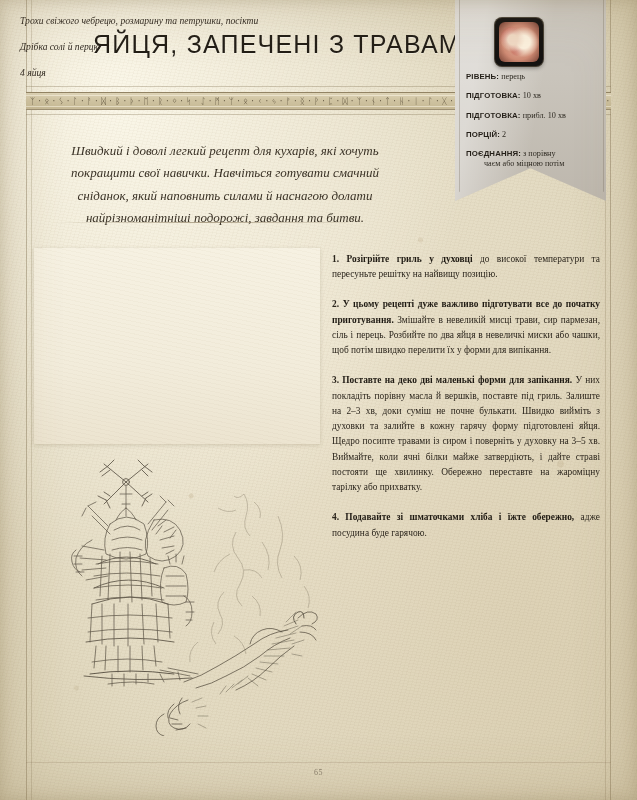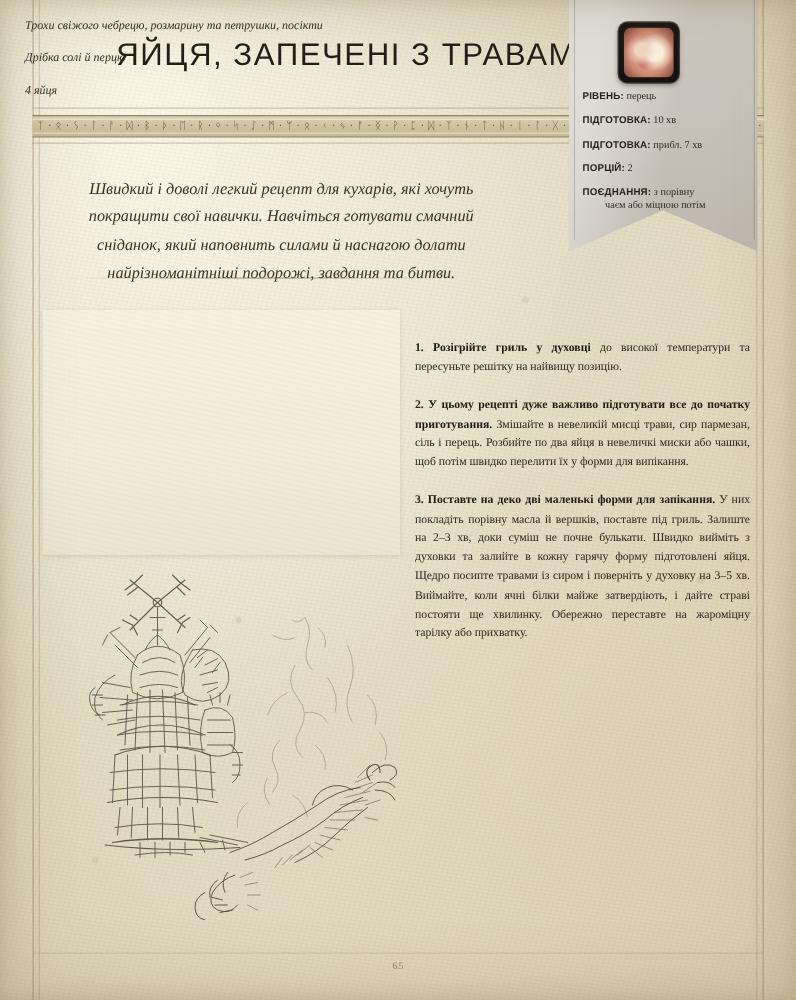--- a/index.html
+++ b/index.html
@@ -139,21 +139,21 @@
       repeating-linear-gradient(12deg, rgba(150,130,92,.035) 0 1px, rgba(0,0,0,0) 1px 4px);
     mix-blend-mode:multiply;
   }
   .ing-list{position:absolute;left:20px;top:14px;width:250px;}
   .ing{
     font-style:italic;font-size:9.6px;line-height:1.45;color:#2f2820;
     margin-bottom:12px;font-family:"Liberation Serif",serif;
   }
 
   
-  .steps{position:absolute;left:332px;top:252px;width:268px;margin-top:20px;}
+  .steps{position:absolute;left:332px;top:252px;width:268px;}
   .step{
     font-size:9.4px;line-height:1.62;color:#2b251c;margin-bottom:15px;
     text-align:justify;font-family:"Liberation Serif",serif;
   }
   .step b{font-weight:700;color:#1f1a13;}
   .step .num{font-weight:700;}
 
   
   .illus{position:absolute;left:48px;top:446px;width:290px;height:290px;
     opacity:.93;}
@@ -191,41 +191,42 @@
   <div class="band-edge-bot"></div>
 
   <div class="banner"></div>
   <div class="banner-inner-line"></div>
   <div class="banner-thumb">
     <div class="yolk"></div>
   </div>
   <div class="banner-rows" id="banner-rows">
       <div class="brow"><span class="k">РІВЕНЬ:</span><span class="v"> перець</span></div>
       <div class="brow"><span class="k">ПІДГОТОВКА:</span><span class="v"> 10 хв</span></div>
-      <div class="brow"><span class="k">ПІДГОТОВКА:</span><span class="v"> прибл. 7 хв</span></div>
+      <div class="brow"><span class="k">ПІДГОТОВКА:</span><span class="v"> прибл. 10 хв</span></div>
       <div class="brow"><span class="k">ПОРЦІЙ:</span><span class="v"> 2</span></div>
       <div class="brow"><span class="k">ПОЄДНАННЯ:</span><span class="v"> з порівну</span><span class="v2">чаєм або міцною потім</span></div>
     </div>
 
   <div class="intro">Швидкий і доволі легкий рецепт для кухарів, які хочуть покращити свої навички. Навчіться готувати смачний сніданок, який наповнить силами й наснагою долати найрізноманітніші подорожі, завдання та битви.</div>
   <div class="intro-rule"></div>
 
   <div class="ing-card">
     <div class="ic-grain"></div>
   </div>
   <div class="ing-list" id="ing-list">
       <div class="ing">Трохи свіжого чебрецю, розмарину та петрушки, посікти</div>
       <div class="ing">Дрібка солі й перцю</div>
       <div class="ing">4 яйця</div>
     </div>
 
   <div class="steps" id="steps-list">
       <div class="step"><span class="num">1.</span><b> Розігрійте гриль у духовці</b><span> до високої температури та пересуньте решітку на найвищу позицію.</span></div>
       <div class="step"><span class="num">2.</span><b> У цьому рецепті дуже важливо підготувати все до початку приготування.</b><span> Змішайте в невеликій мисці трави, сир пармезан, сіль і перець. Розбийте по два яйця в невеличкі миски або чашки, щоб потім швидко перелити їх у форми для випікання.</span></div>
       <div class="step"><span class="num">3.</span><b> Поставте на деко дві маленькі форми для запікання.</b><span> У них покладіть порівну масла й вершків, поставте під гриль. Залиште на 2–3 хв, доки суміш не почне булькати. Швидко вийміть з духовки та залийте в кожну гарячу форму підготовлені яйця. Щедро посипте травами із сиром і поверніть у духовку на 3–5 хв. Виймайте, коли ячні білки майже затвердіють, і дайте страві постояти ще хвилинку. Обережно переставте на жароміцну тарілку або прихватку.</span></div>
+      <div class="step"><span class="num">4.</span><b> Подавайте зі шматочками хліба і їжте обережно,</b><span> адже посудина буде гарячою.</span></div>
     </div>
 
   <div class="illus">
     <svg width="290" height="290" viewBox="0 0 290 290" xmlns="http://www.w3.org/2000/svg">
       <g stroke="#4a4236" fill="none" stroke-width="0.75" stroke-linecap="round" opacity="0.9">
 
         <g stroke-width="0.9">
           <path d="M78 36 L56 18 M78 36 L100 18 M78 36 L56 58 M78 36 L100 56"></path>
           <path d="M60 20 L52 26 M60 20 L66 14 M96 20 L90 14 M96 20 L104 26"></path>
           <path d="M58 54 L50 50 M58 54 L62 62 M98 52 L104 48 M98 52 L94 60"></path>

